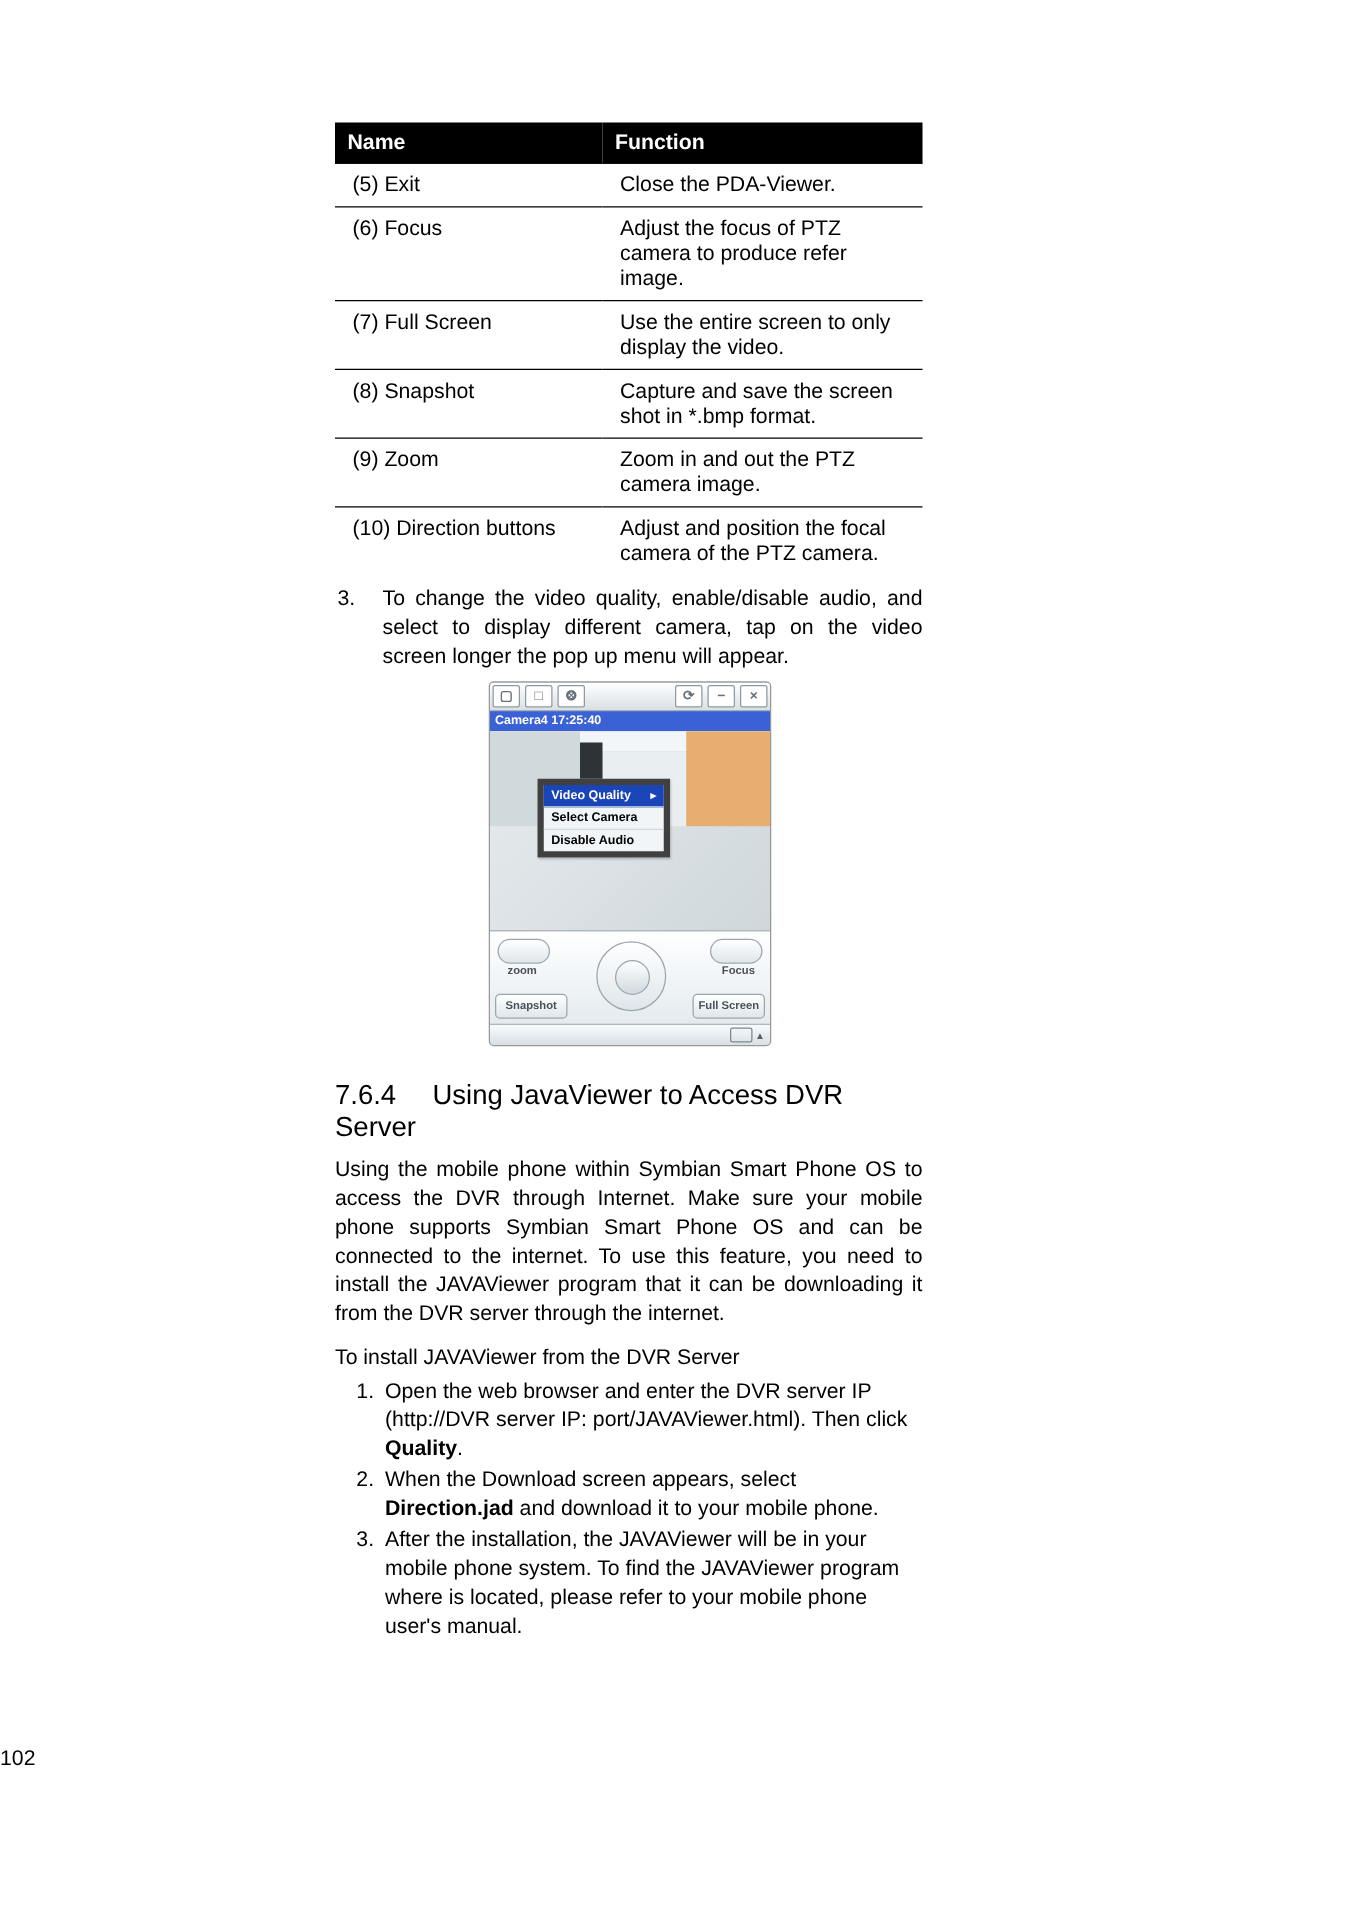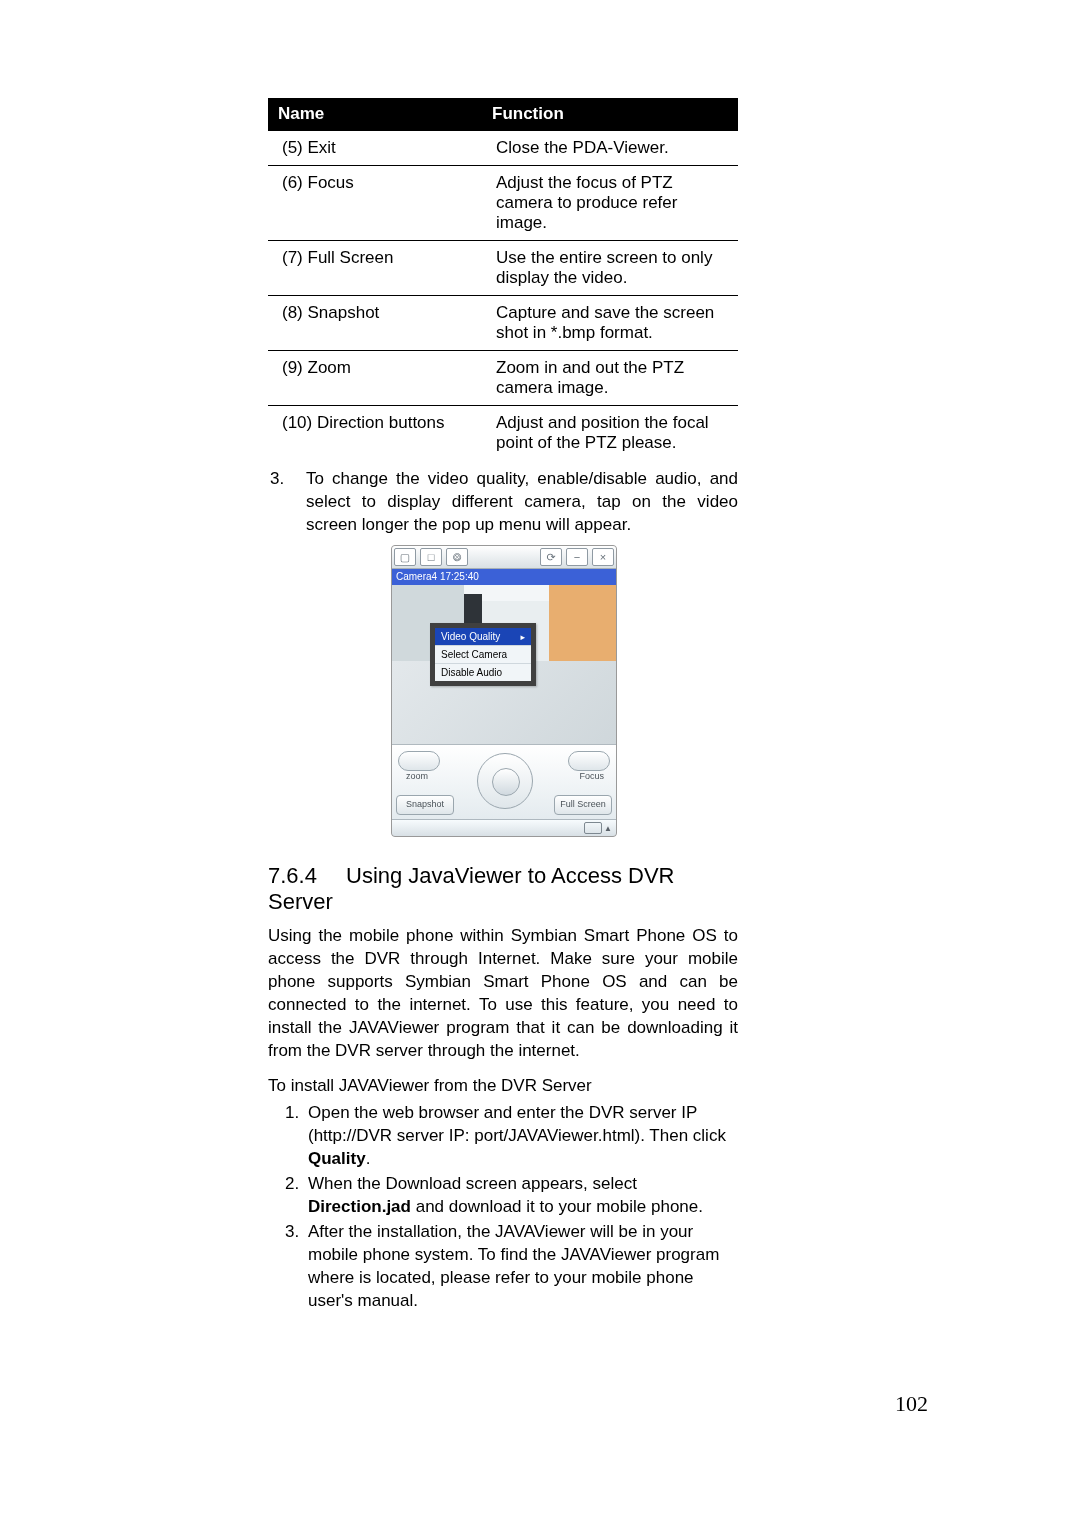--- a/index.html
+++ b/index.html
@@ -54,20 +54,21 @@
   }
   .pda-shell {
     width: 224px;
     height: 290px;
     border: 1px solid #999;
     background: #a3a3a3;
     border-radius: 4px;
     overflow: hidden;
     display: flex;
     flex-direction: column;
+    font-weight: bold;
   }
   .pda-topbar {
     height: 22px;
     background: linear-gradient(#fff,#d9e0e4);
     display: flex;
     align-items: center;
     border-bottom: 1px solid #a7b0b6;
   }
   .pda-topbar .grp   { display: inline-flex; align-items: center; }
   .pda-topbar .spacer{ flex: 1; }
@@ -182,23 +183,22 @@
     padding-left: 36px;
     font-size: 17px;
     line-height: 1.35;
   }
   ol.steps li { margin-bottom: 2px; padding-left: 4px; }
 
   .page-number {
     position: absolute;
     bottom: 110px;
     left: 0; right: 0;
-    text-align: right;
-    font-size: 22px;
-    font-family: Liberation Serif, serif;
+    text-align: left;
+    font-size: 17px;
   }
 </style>
 </head>
 <body>
 
 <div class="page">
 
   <table class="fn-table">
     <thead>
       <tr>
@@ -222,21 +222,21 @@
       <tr>
         <td class="name-col">(8) Snapshot</td>
         <td>Capture and save the screen shot in *.bmp format.</td>
       </tr>
       <tr>
         <td class="name-col">(9) Zoom</td>
         <td>Zoom in and out the PTZ camera image.</td>
       </tr>
       <tr class="last">
         <td class="name-col">(10) Direction buttons</td>
-        <td>Adjust and position the focal point of the PTZ please.</td>
+        <td>Adjust and position the focal camera of the PTZ camera.</td>
       </tr>
     </tbody>
   </table>
 
   <div class="note3">
     <div class="num">3.</div>
     <div class="txt">To change the video quality, enable/disable audio, and select to display different camera, tap on the video screen longer the pop up menu will appear.</div>
   </div>
 
   <div class="pda-wrap">

